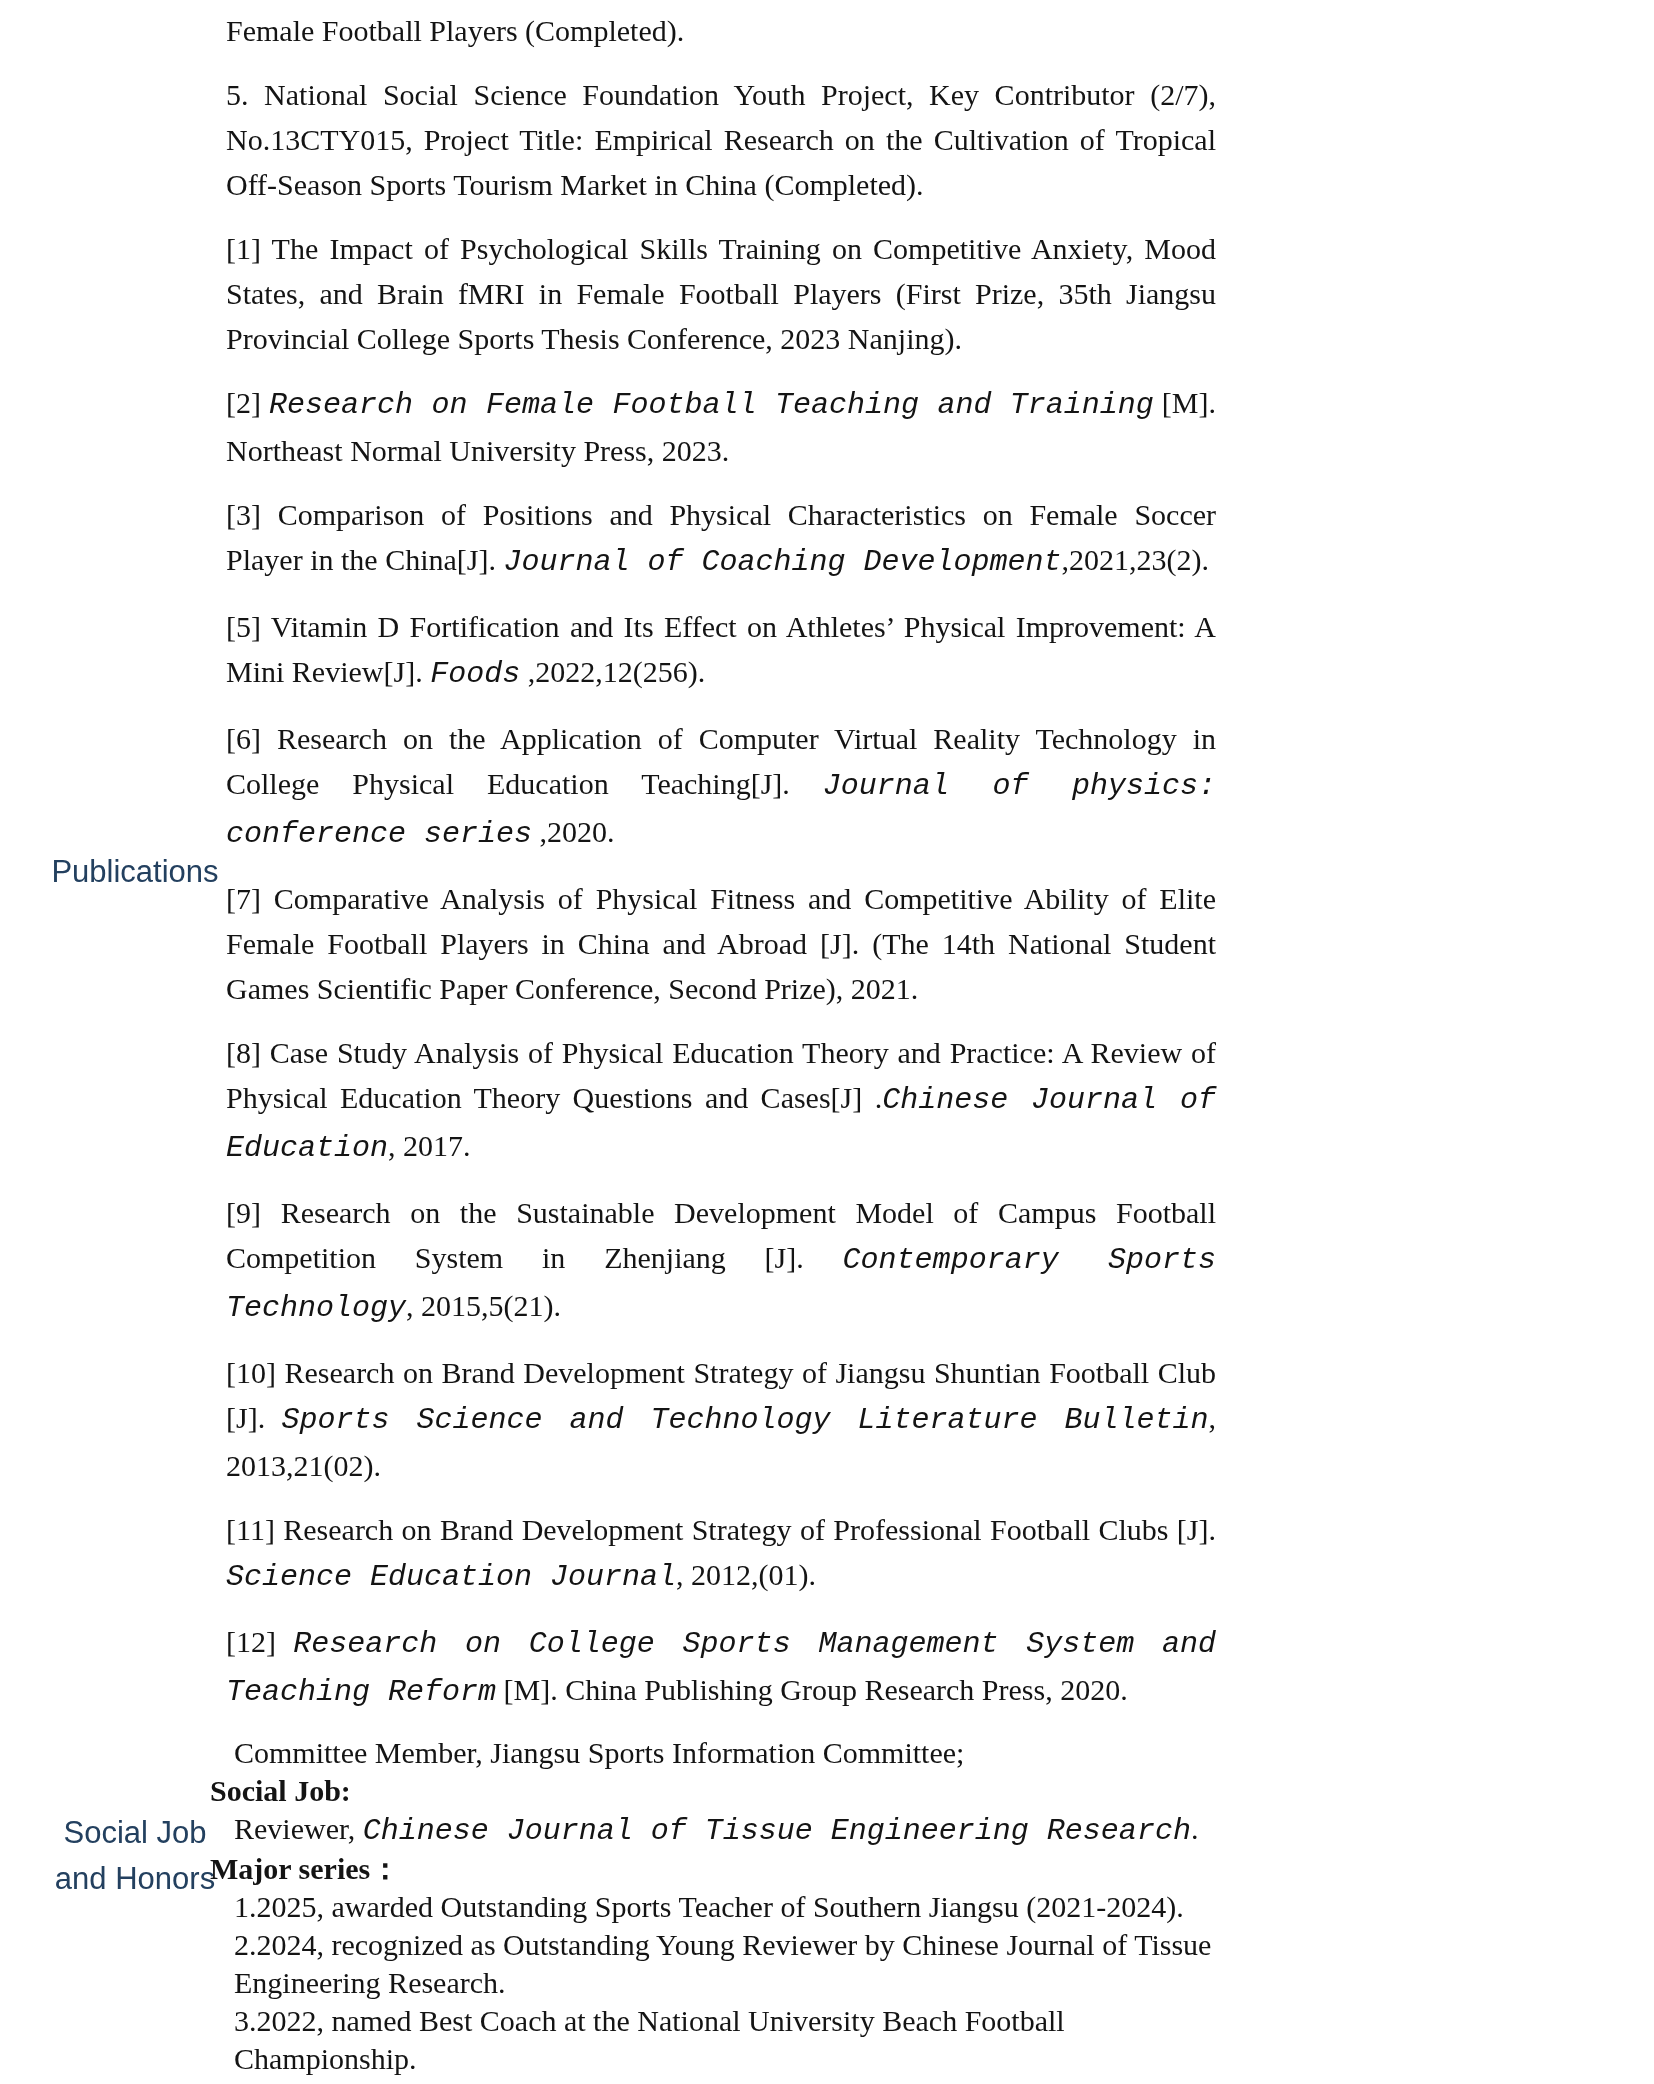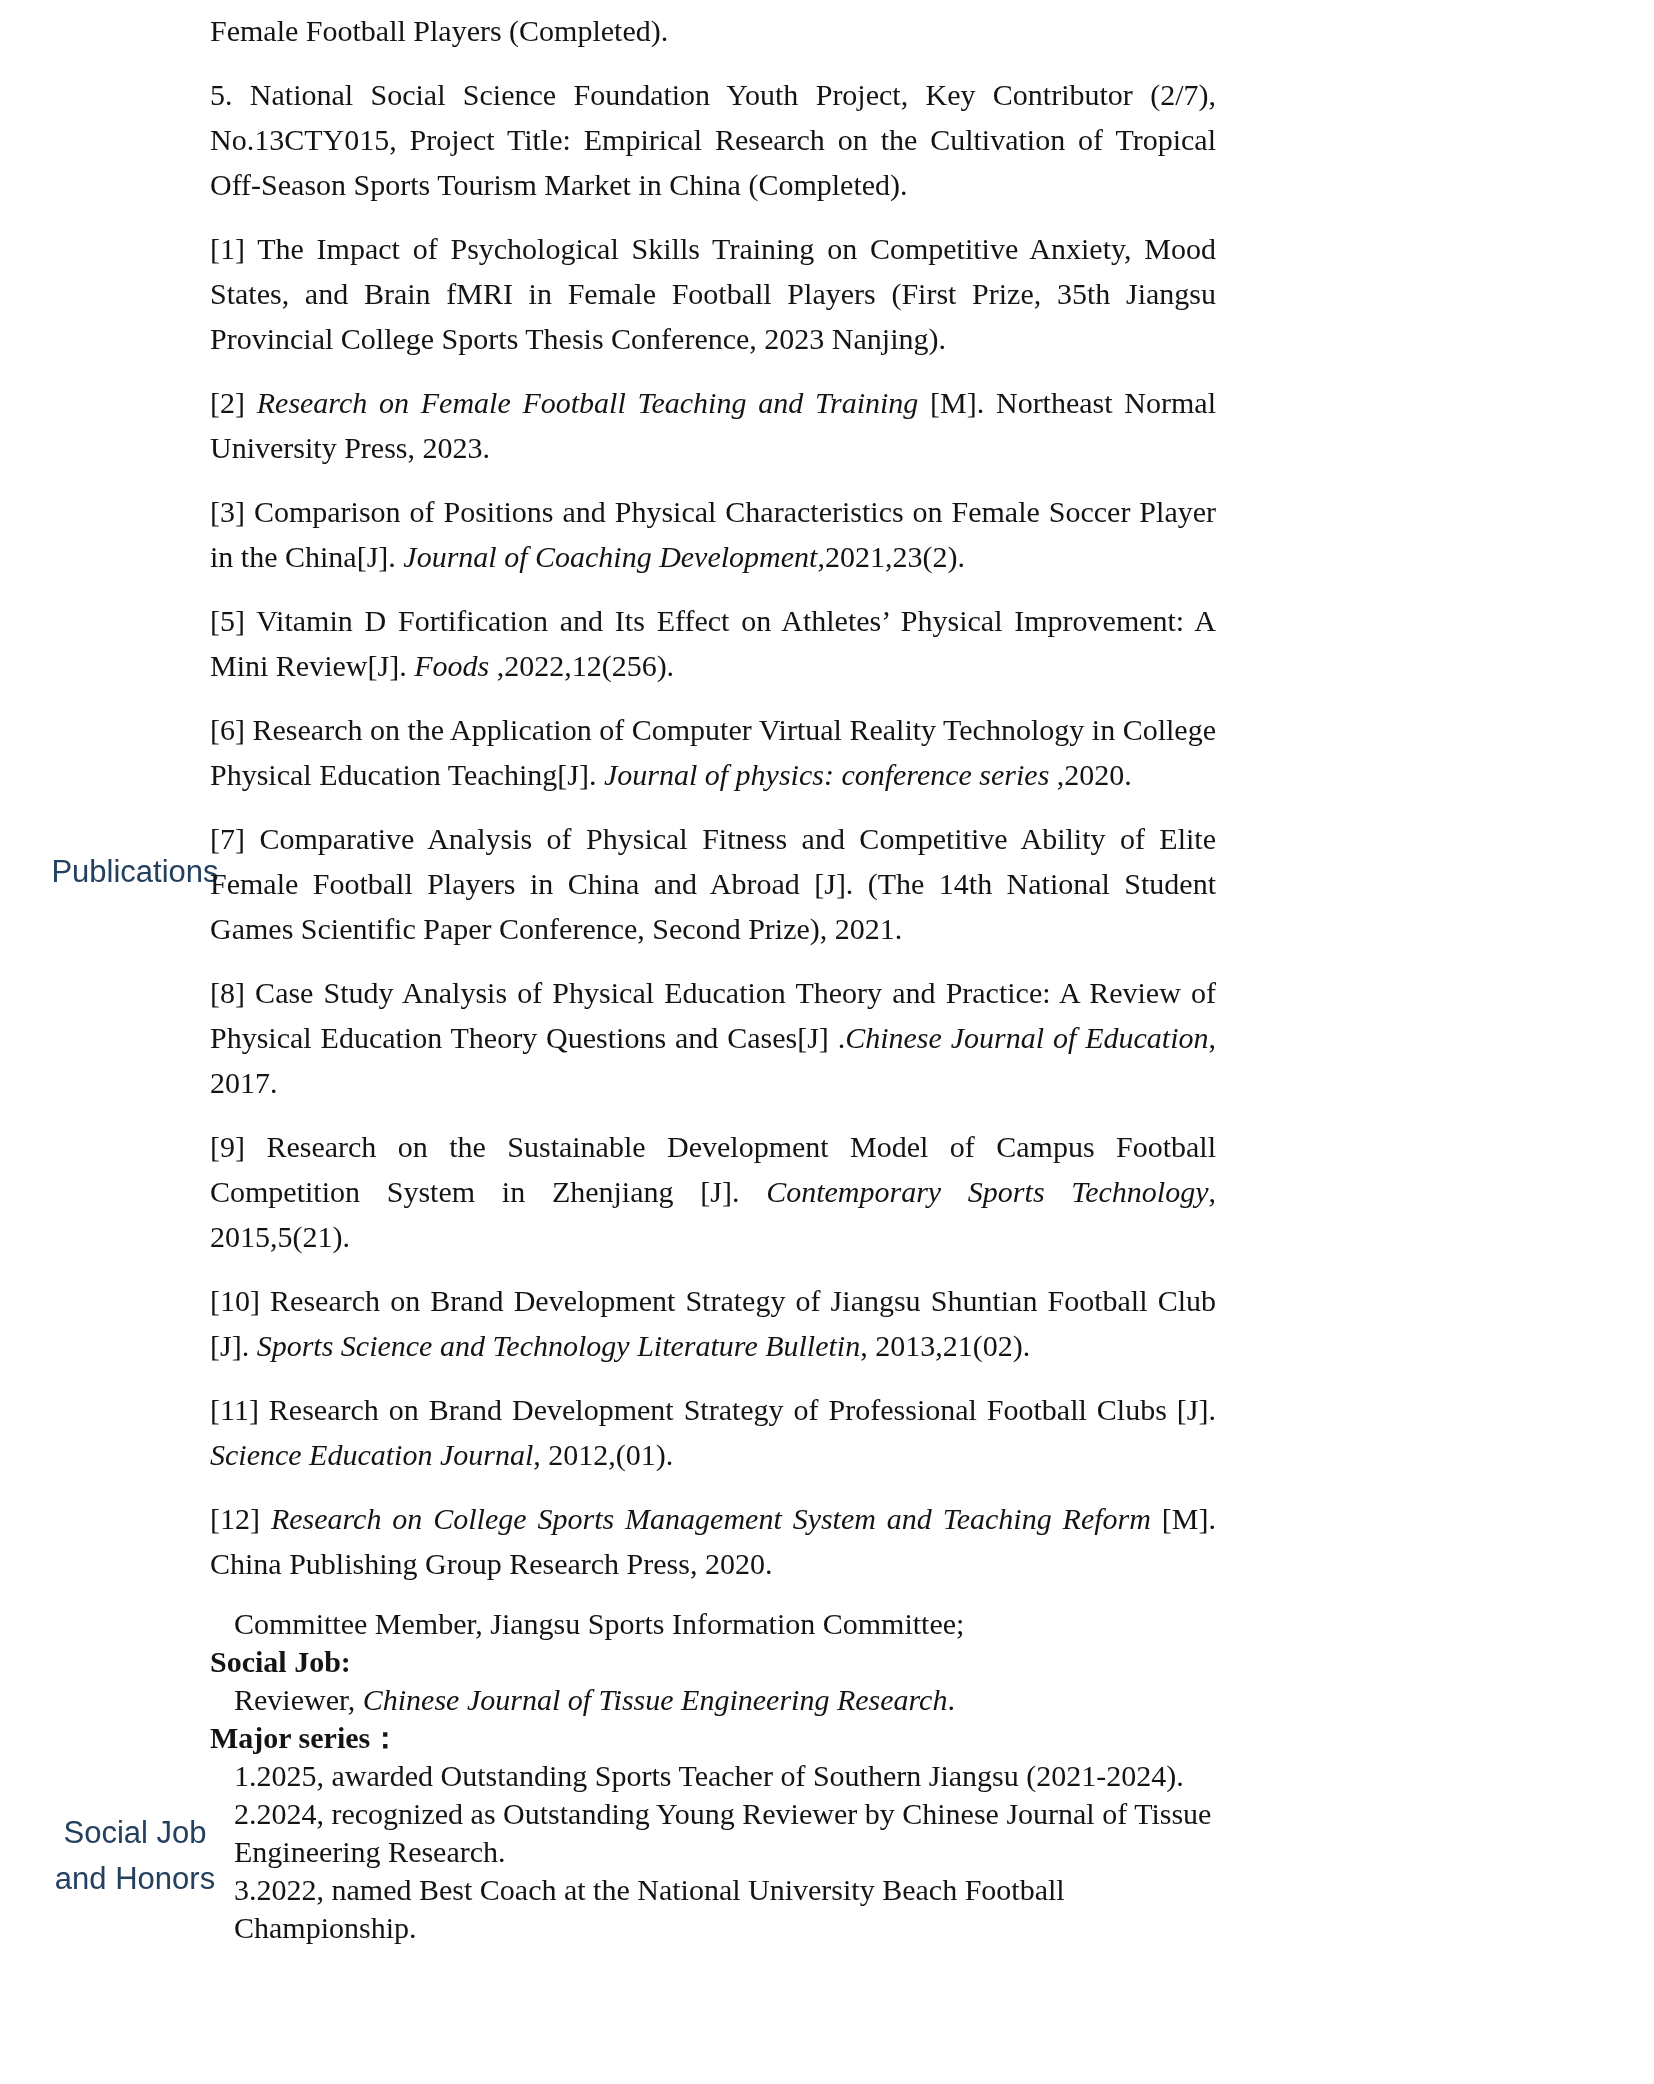--- a/index.html
+++ b/index.html
@@ -12,34 +12,34 @@
     overflow:hidden;
   }
   .content{
     position:absolute;
     left:210px;top:8px;
     width:1006px;
   }
   .para{
     font-size:30px;
     line-height:45px;
-    margin:0 0 19px 0;
+    margin:0 0 19px 16px;
     text-align:justify;
     text-justify:inter-word;
   }
   .noj{text-align:left;}
   .tight{
     font-size:30px;
     line-height:38px;
     margin:0;
     text-align:left;
   }
   .head{font-weight:bold;}
   .indent{padding-left:24px;}
-  .it{font-style:italic;}
+  .it{font-style:italic;font-family:Liberation Mono, monospace;}
   .side-label{
     position:absolute;
     left:28px;width:214px;
     font-family:"Liberation Sans", sans-serif;
     font-size:31px;
     text-align:center;
   }
   .pubs-label{top:854px;}
   .social-label{top:1810px;line-height:46px;}
 </style>

